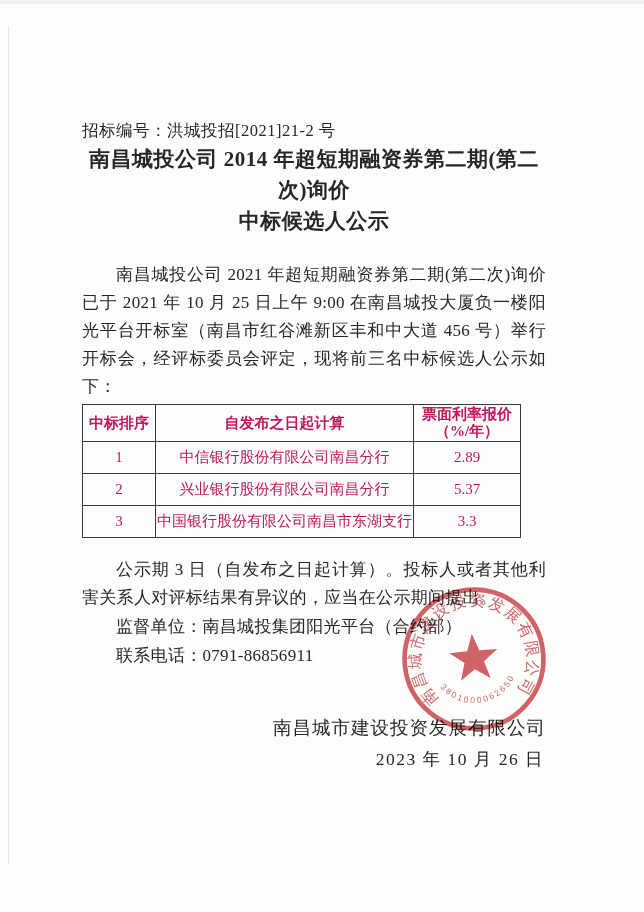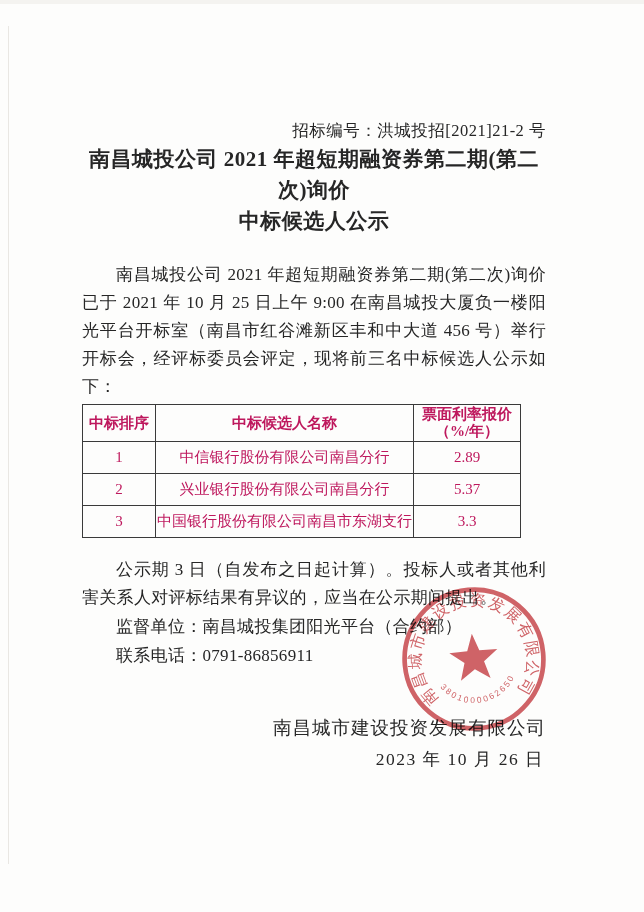--- a/index.html
+++ b/index.html
@@ -12,21 +12,21 @@
   .scan-edge-left {
     position:absolute; left:8px; top:26px; width:1px; height:838px;
     background:#e9e7e3;
   }
   .scan-edge-top {
     position:absolute; left:0; top:0; width:644px; height:4px;
     background:#f4f3f0;
   }
   .content { position:absolute; left:82px; top:0; width:464px; }
   .bid-number {
-    padding-top:118px; text-align:right;
+    padding-top:118px; 
     font-size:16.5px; line-height:26px; letter-spacing:0.5px;
   }
   .doc-title {
     text-align:center; font-weight:bold; font-size:21px; line-height:31px;
     letter-spacing:0.5px;
   }
   .intro-para, .notice-para {
     font-size:17px; line-height:28px; text-align:justify; text-indent:2em;
     letter-spacing:0.3px;
   }
@@ -62,36 +62,36 @@
 
 <div class="page">
   <div class="scan-edge-top"></div>
   <div class="scan-edge-left"></div>
 
   <div class="content">
 
     <div class="bid-number">招标编号：洪城投招[2021]21-2 号</div>
 
     <div class="doc-title">
-      <div>南昌城投公司 2021 年超短期融资券第二期(第二次)询价</div>
+      <div>南昌城投公司 2014 年超短期融资券第二期(第二次)询价</div>
       <div>中标候选人公示</div>
     </div>
 
     <div class="intro-para">南昌城投公司 2021 年超短期融资券第二期(第二次)询价已于 2021 年 10 月 25 日上午 9:00 在南昌城投大厦负一楼阳光平台开标室（南昌市红谷滩新区丰和中大道 456 号）举行开标会，经评标委员会评定，现将前三名中标候选人公示如下：</div>
 
     <table class="bids">
       <colgroup>
         <col class="c-rank">
           <col class="c-name">
           <col class="c-rate">
       </colgroup>
       <thead>
         <tr>
           <th>中标排序</th>
-          <th>中标候选人名称</th>
+          <th>自发布之日起计算</th>
           <th>
             <span>票面利率报价</span><br>
             <span>（%/年）</span>
           </th>
         </tr>
       </thead>
       <tbody>
         <tr>
           <td>1</td>
           <td>中信银行股份有限公司南昌分行</td>

